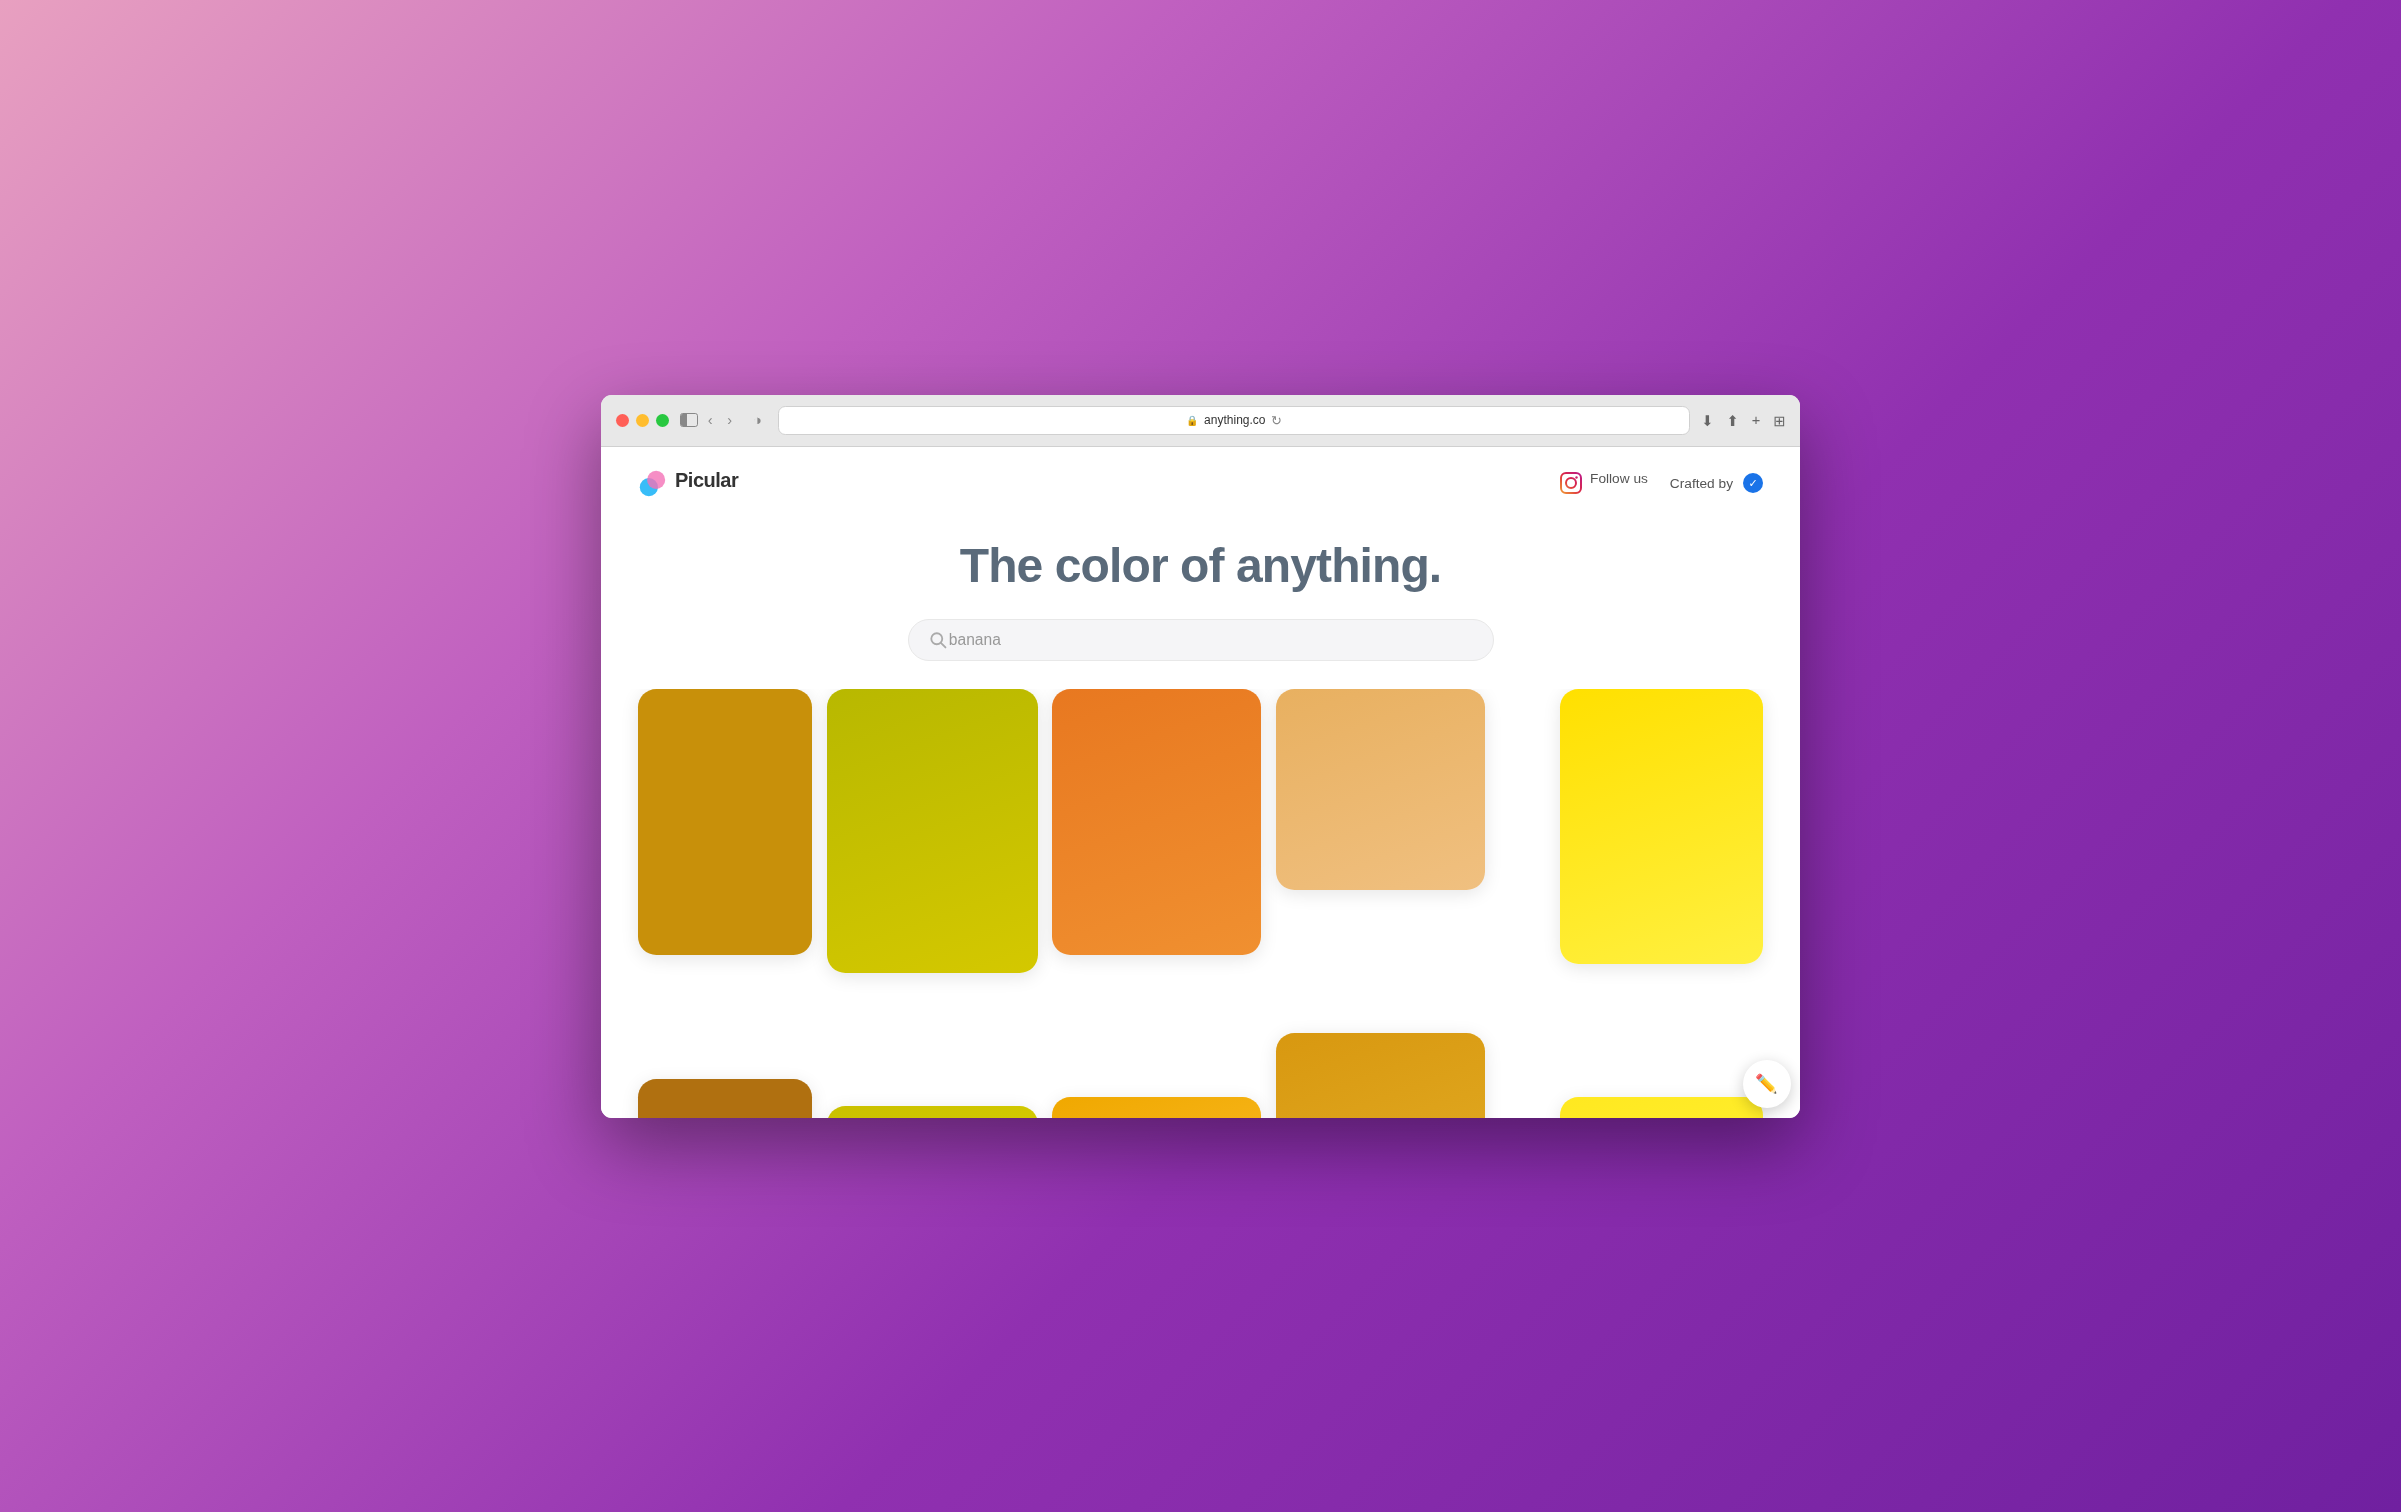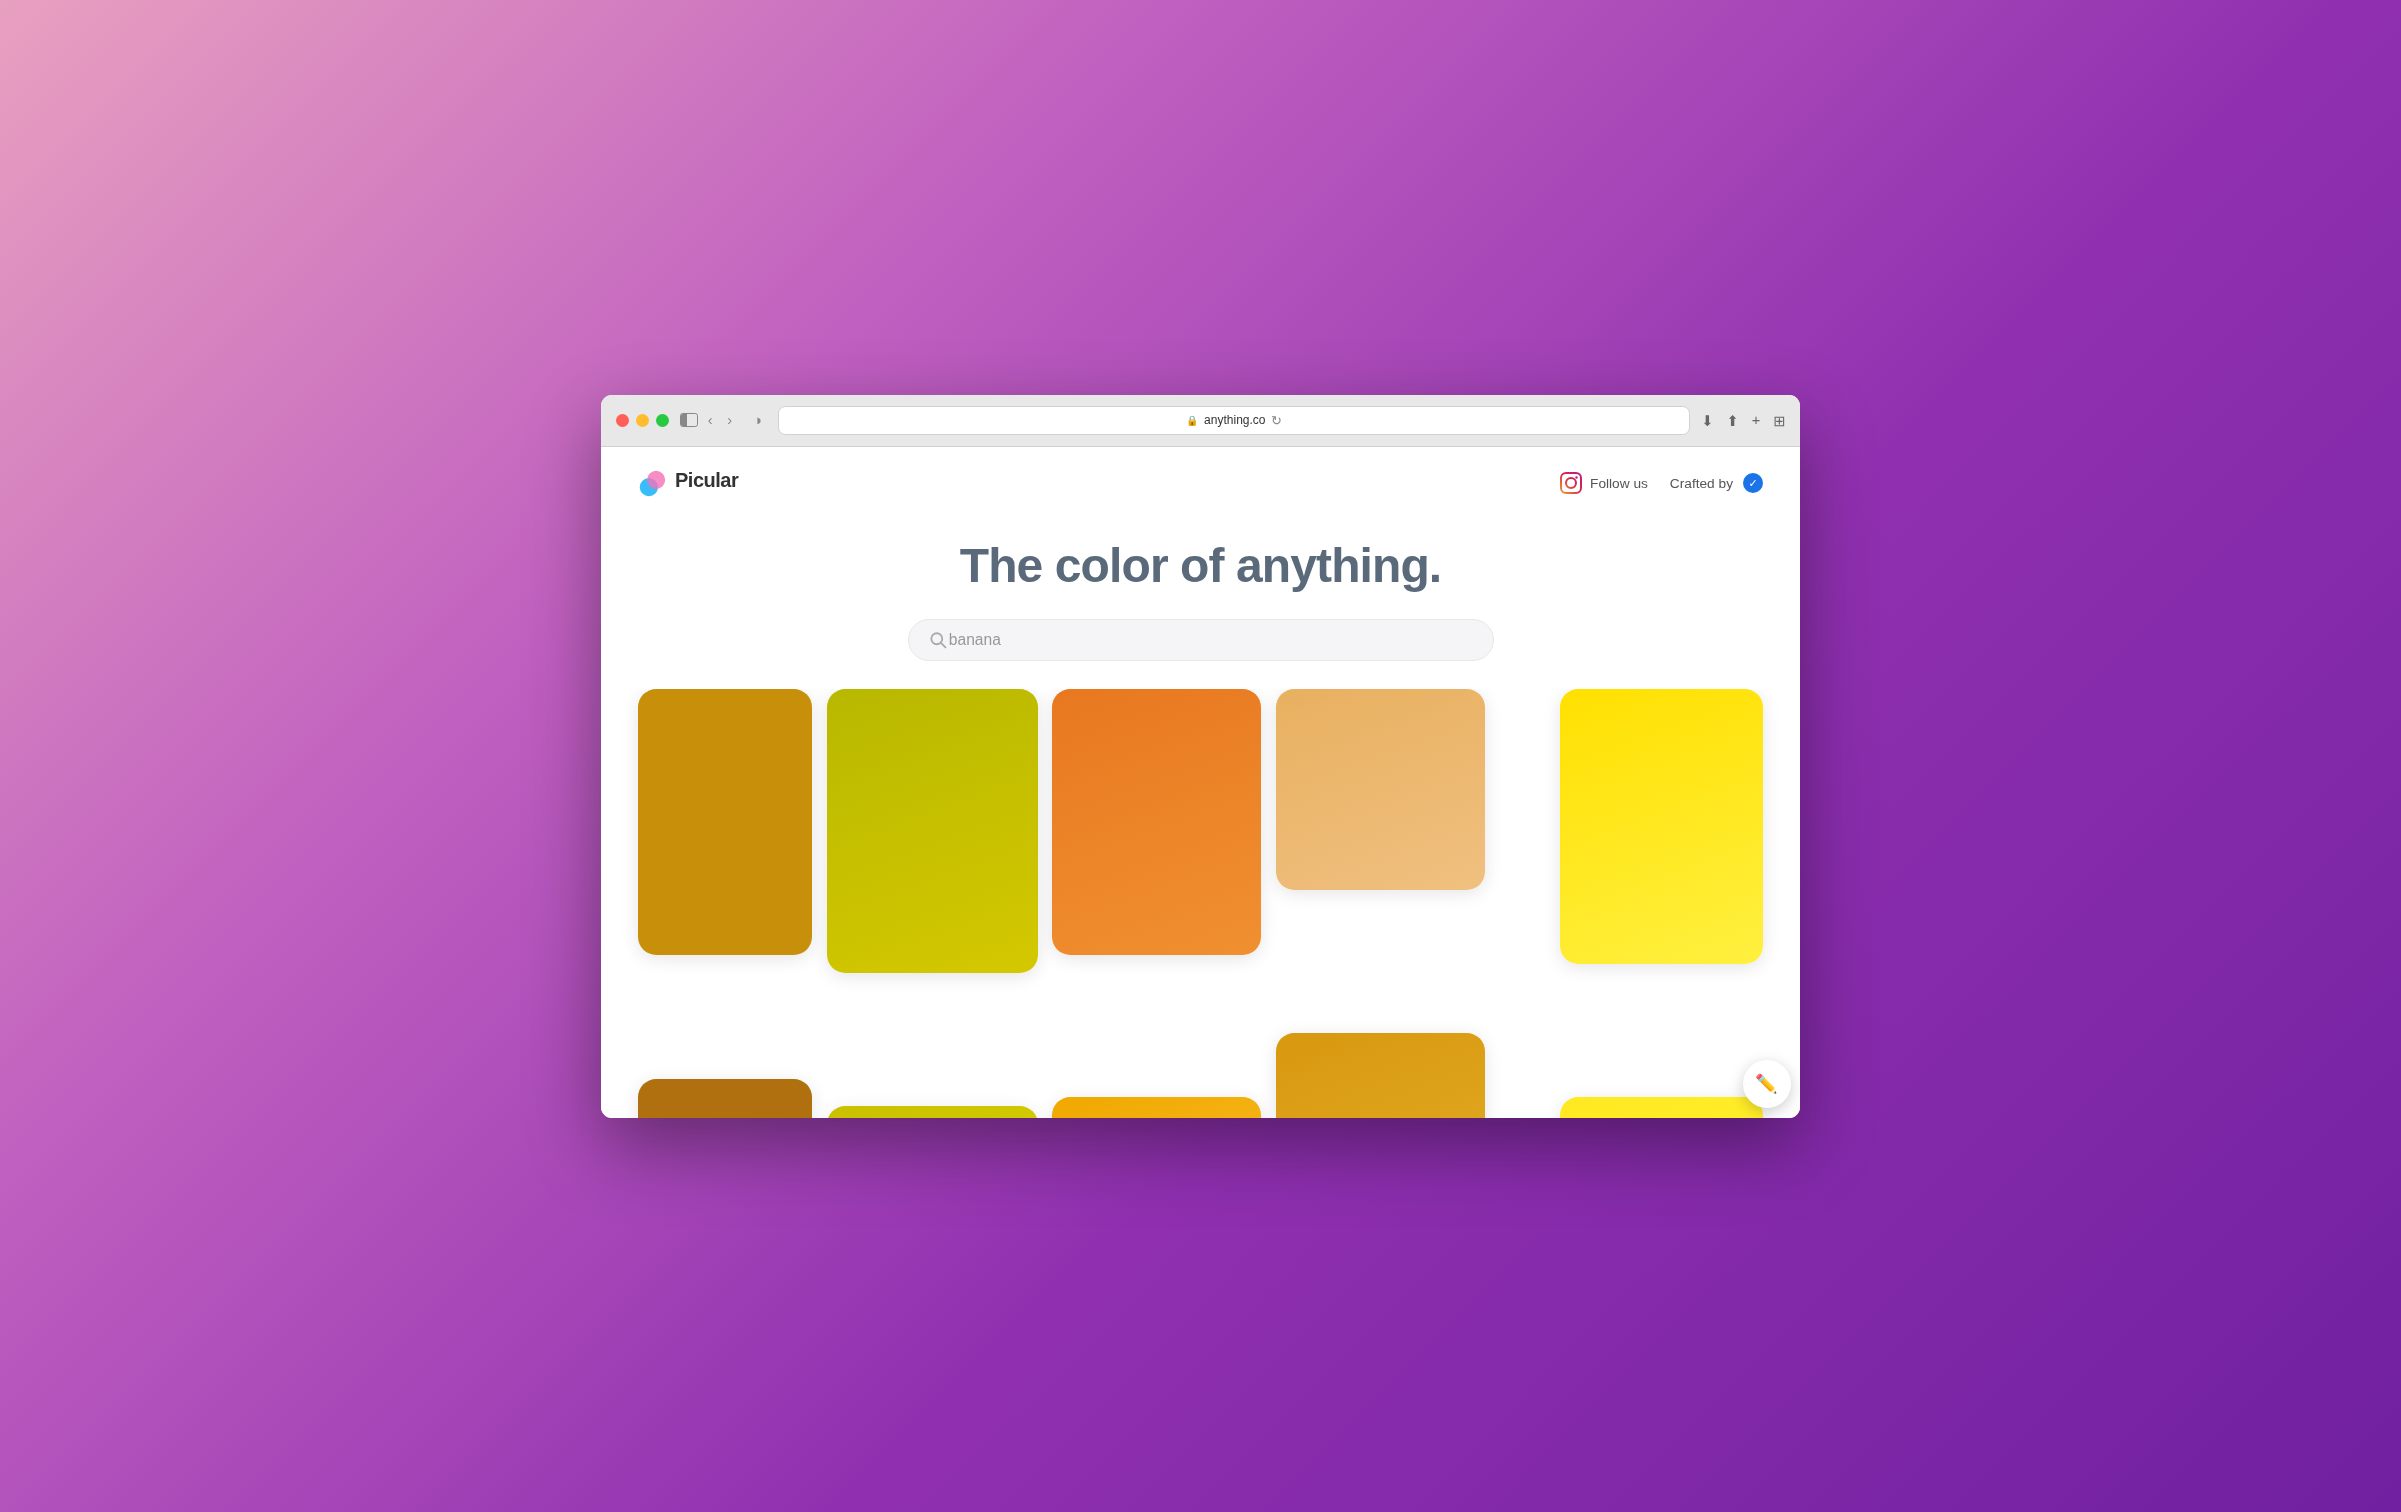--- a/index.html
+++ b/index.html
@@ -169,21 +169,21 @@
     }
 
     .header-nav {
       display: flex;
       align-items: center;
       gap: 22px;
     }
 
     .follow-us {
       display: flex;
-      align-items: center;
+      align-items: flex-start;
       gap: 7.3px;
       color: #555;
       font-size: 13.7px;
       text-decoration: none;
       cursor: pointer;
     }
 
     .instagram-icon {
       width: 24px;
       height: 24px;

